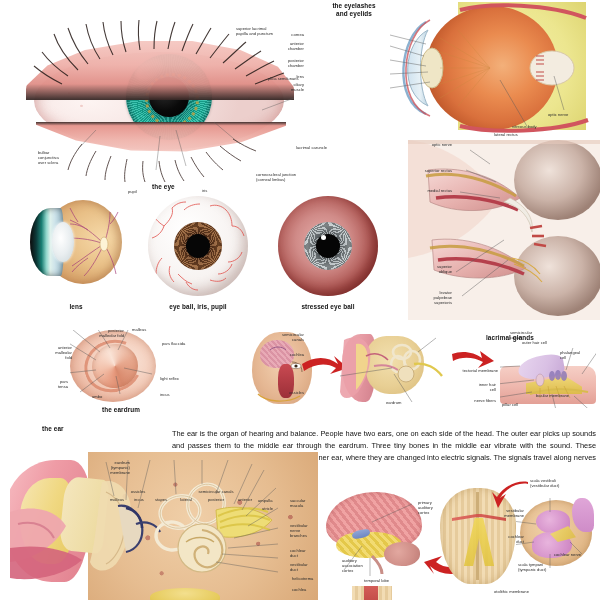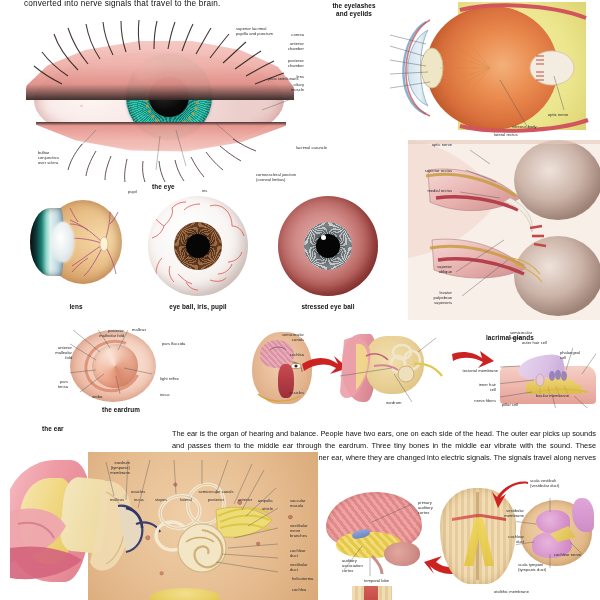--- a/index.html
+++ b/index.html
@@ -346,21 +346,20 @@
     position:absolute; left:352px; top:-2px; width:40px; height:20px;
     background: repeating-linear-gradient(90deg,#f2dcb4 0 3px,#e6cb9c 3px 6px);
   }
   .bs-red { position:absolute; left:364px; top:-4px; width:14px; height:22px; background:linear-gradient(180deg,#d8625c,#c14a46); }
 </style>
 </head>
 <body>
 
 <div class="poster">
 
-  <div class="top-text" style="left:24px; top:-1px; width:330px;">converted into nerve signals that travel to the brain.</div>
 
   <div class="eye-main">
     <div class="eye-white"></div>
     <div class="eye-iris"></div>
     <div class="eye-pupil"></div>
     <div class="eye-glint"></div>
     <div class="lid-top"></div>
     <div class="lid-bot"></div>
     <svg class="lashes" viewBox="0 0 300 165">
       <g stroke="#2b1f1c" stroke-width="1.1" fill="none" opacity=".88">

